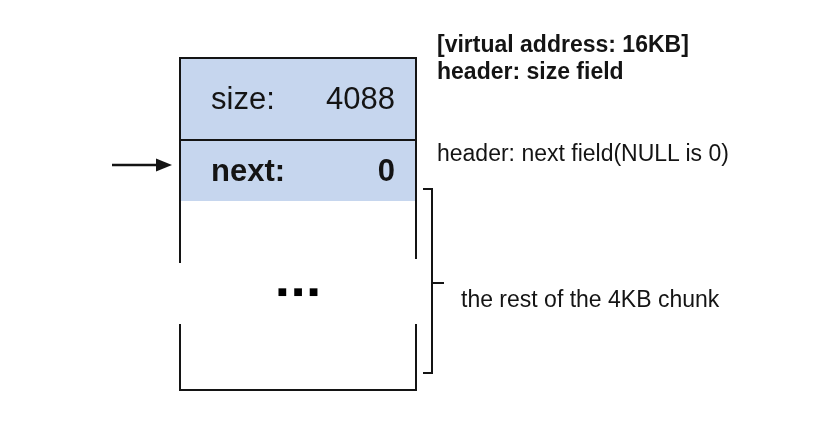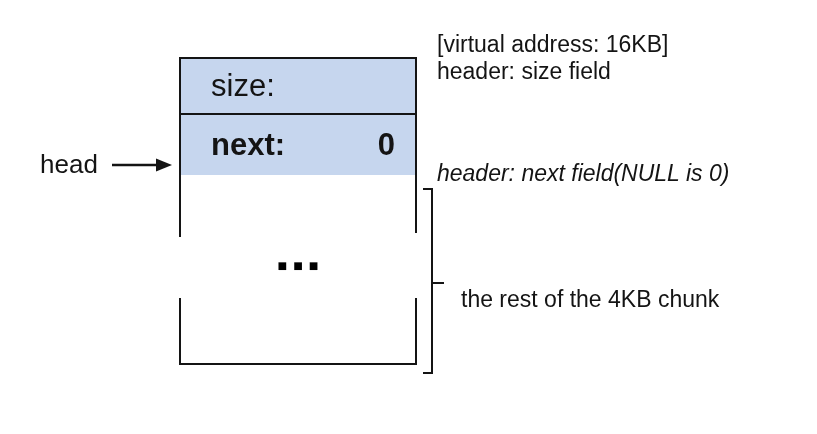--- a/index.html
+++ b/index.html
@@ -32,21 +32,21 @@
   .chunk-box {
     position: absolute;
     left: 179px;
     top: 57px;
     width: 238px;
   }
   .cell {
     box-sizing: border-box;
     border: 2px solid #141414;
     background: #c6d6ee;
-    height: 58px;
+    height: 84px;
     display: flex;
     align-items: center;
     justify-content: space-between;
     padding: 0 20px 0 30px;
     font-size: 31px;
   }
   .cell.next-row { margin-top: -2px; height: 64px; font-weight: bold; }
   .cell .val { text-align: right; }
 
   .rest {
@@ -83,40 +83,40 @@
   .bracket-tick   { left: 433px; top: 282px; width: 11px; height: 2px; }
 
   
   .annotation {
     position: absolute;
     font-size: 23px;
     line-height: 27px;
     color: #141414;
     white-space: nowrap;
   }
-  .ann-top    { left: 437px; top: 31px; }
-  .ann-next   { left: 437px; top: 160px; font-style: italic; }
+  .ann-top    { left: 437px; top: 31px; font-weight: bold; }
+  .ann-next   { left: 437px; top: 140px; }
   .ann-rest   { left: 461px; top: 286px; }
 </style>
 </head>
 <body>
 
 <div class="canvas">
 
-  <div class="head-label">head</div>
 
   <svg class="head-arrow" width="64" height="18" viewBox="0 0 64 18">
     <line x1="2" y1="9" x2="48" y2="9" stroke="#141414" stroke-width="2.5"></line>
     <polygon points="46,2.5 46,15.5 62,9" fill="#141414"></polygon>
   </svg>
 
   <div class="chunk-box">
 
     <div class="cell size-row">
       <span class="lbl">size:</span>
+      <span class="val">4088</span>
     </div>
 
     <div class="cell next-row">
       <span class="lbl">next:</span>
       <span class="val">0</span>
     </div>
 
     <div class="rest">
       <div class="seg seg-left-top"></div>
       <div class="seg seg-right-top"></div>

